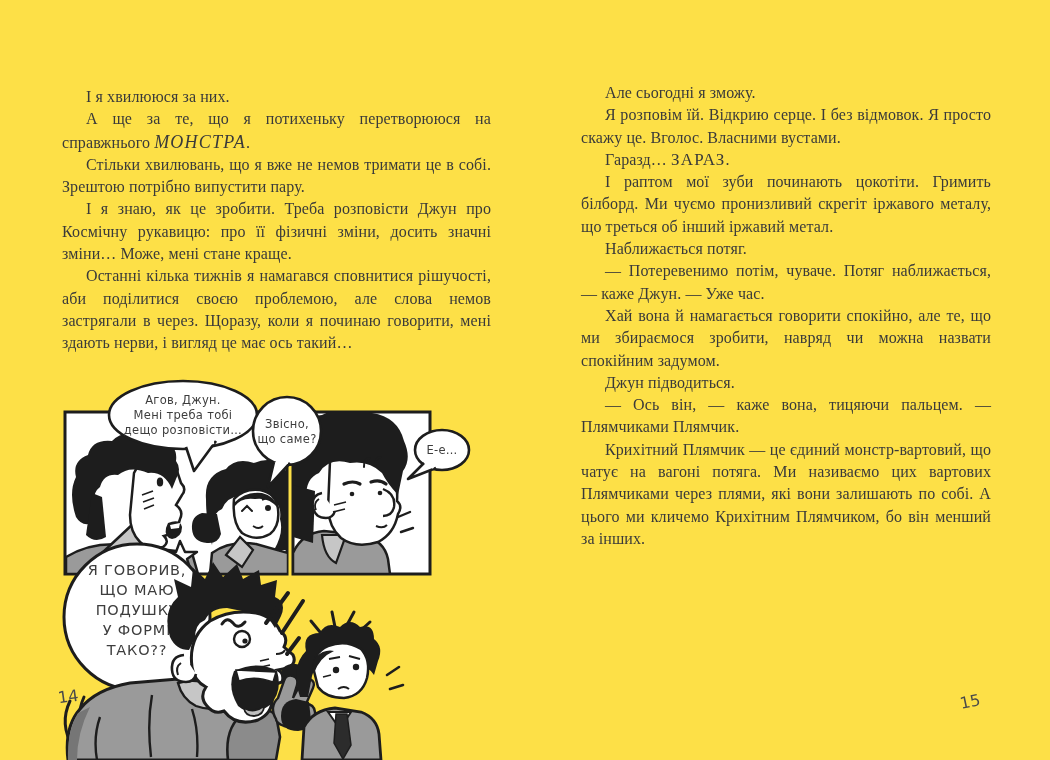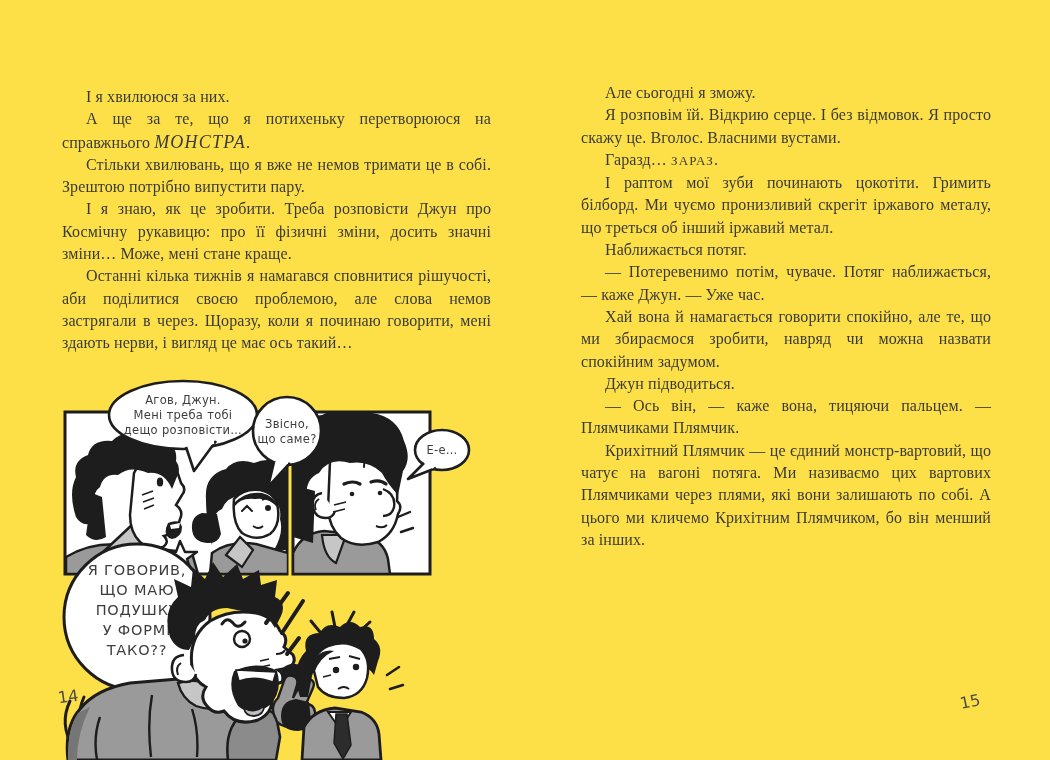--- a/index.html
+++ b/index.html
@@ -7,21 +7,21 @@
     position:relative;width:1050px;height:760px;background:#fde047;
     font-family:"Liberation Serif", serif;color:#3a3a3a;overflow:hidden;
   }
   .textblock{
     position:absolute;text-align:justify;font-size:16px;line-height:22.3px;
     letter-spacing:0.1px;
   }
   .textblock p{margin:0;text-indent:24px;}
   .seg-em{}
   .seg-monster{font-style:italic;font-size:18px;letter-spacing:1.2px;}
-  .seg-caps{font-size:13px;letter-spacing:1.2px;}
+  .seg-caps{font-size:17px;letter-spacing:1.2px;}
   .pagenum{
     position:absolute;font-family:"DejaVu Sans", sans-serif;font-size:16px;
     color:#4a4a4a;
   }
   .pagenum-left{left:58px;top:687px;transform:rotate(-8deg);}
   .pagenum-right{left:960px;top:692px;transform:rotate(-12deg);}
   .comic{position:absolute;left:30px;top:365px;width:500px;height:395px;}
   svg text{
     font-family:"DejaVu Sans", sans-serif;fill:#3d3d3d;text-anchor:middle;
   }

